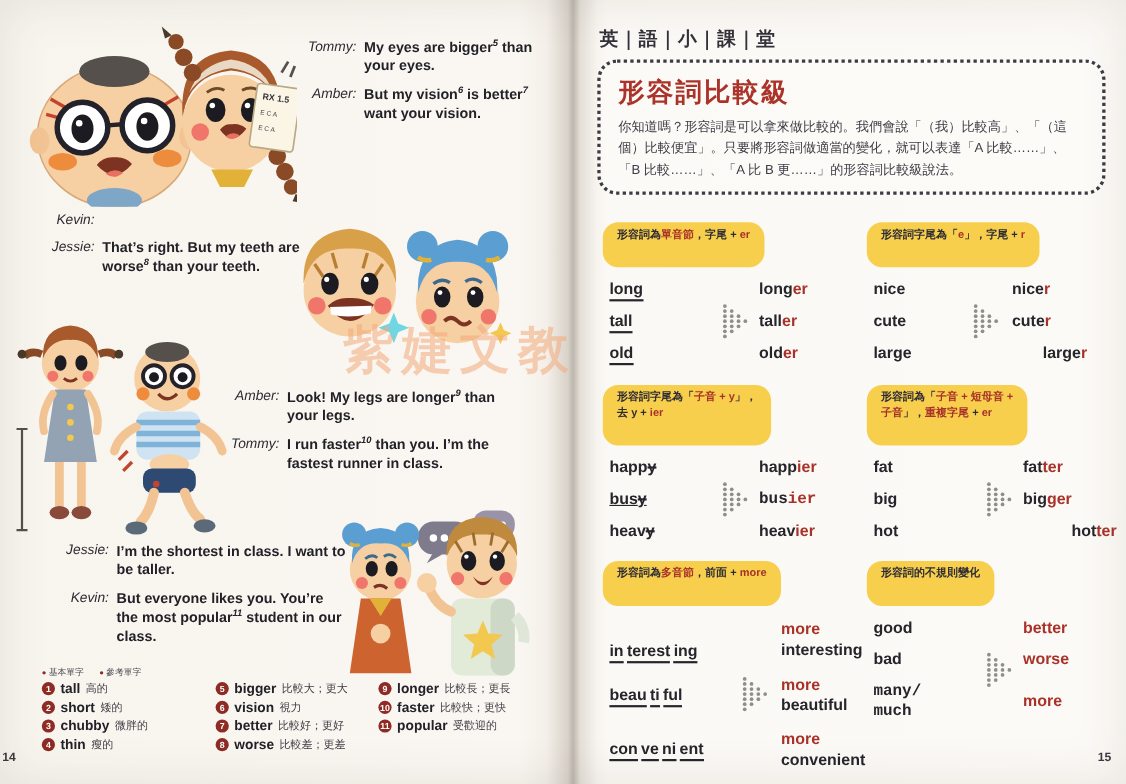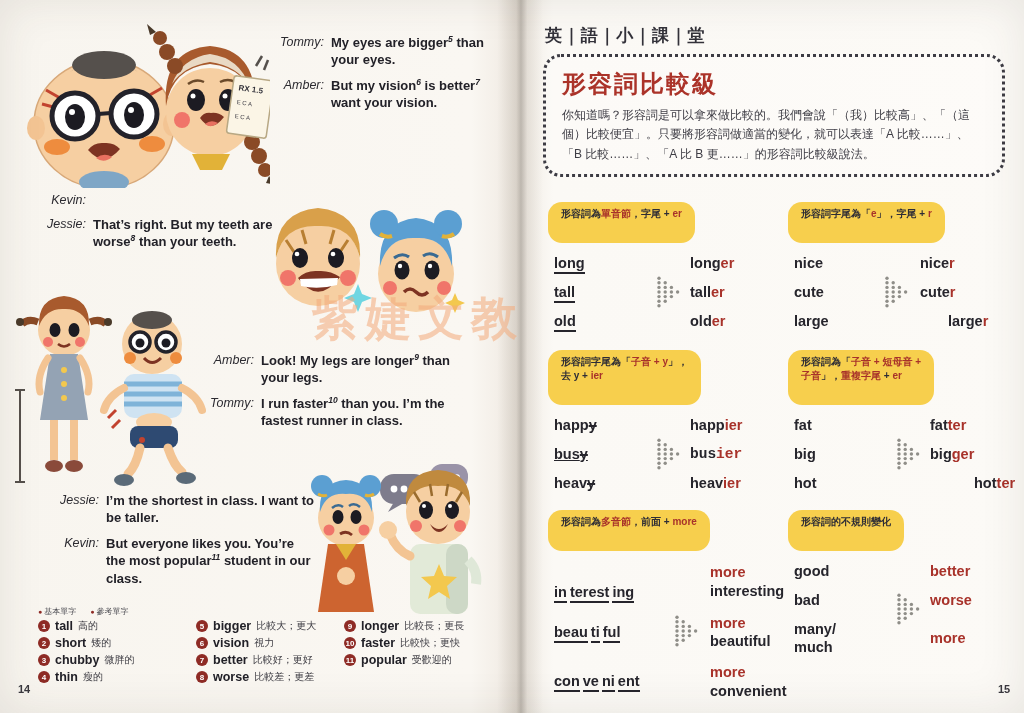--- a/index.html
+++ b/index.html
@@ -357,21 +357,21 @@
         <span class="vword">faster</span>
         <span class="vzh">比較快；更快</span>
       </div>
       <div class="vitem">
         <span class="vnum">11</span>
         <span class="vword">popular</span>
         <span class="vzh">受歡迎的</span>
       </div>
     </div>
 
-  <div class="abs pagenum" style="left:18px;top:683px">14</div>
+  <div class="abs pagenum" style="left:2px;top:683px">14</div>
 
   <div class="abs lesson-header" style="left:545px;top:24px">英｜語｜小｜課｜堂</div>
 
   <div class="abs intro-box" style="left:543px;top:54px">
     <div class="intro-title">形容詞比較級</div>
     <div class="intro-body">你知道嗎？形容詞是可以拿來做比較的。我們會說「（我）比較高」、「（這個）比較便宜」。只要將形容詞做適當的變化，就可以表達「A 比較……」、「B 比較……」、「A 比 B 更……」的形容詞比較級說法。</div>
   </div>
 
   <div class="abs section" style="left:548px;top:202px;width:232px">
     <span class="pill"><span>形容詞為</span><span class="red">單音節</span><span>，字尾 + </span><span class="red">er</span></span>
@@ -548,19 +548,19 @@
             <circle cx="16.4" cy="13.4" r="1.7" fill="#8f8e88"></circle>
             <circle cx="16.4" cy="18" r="1.7" fill="#8f8e88"></circle>
             <circle cx="16.4" cy="22.6" r="1.7" fill="#8f8e88"></circle>
             <circle cx="22.6" cy="18" r="1.7" fill="#8f8e88"></circle>
           </svg>
         </span>
     <div class="base" style="grid-area: 1 / 1;"><span>good</span></div>
         <div class="result" style="grid-area: 1 / 3;"><span class="red">better</span></div>
         <div class="base" style="grid-area: 2 / 1;"><span>bad</span></div>
         <div class="result" style="grid-area: 2 / 3;"><span class="red">worse</span></div>
-        <div class="base" style="grid-area: 3 / 1;"><span>many/</span><br><span>much</span></div>
+        <div class="base" style="grid-area: 3 / 1; font-family: Liberation Mono, monospace;"><span>many/</span><br><span>much</span></div>
         <div class="result" style="grid-area: 3 / 3;"><span class="red">more</span></div>
       </div>
   </div>
 
   <div class="abs pagenum" style="left:998px;top:683px">15</div>
 </div>
 
 </body></html>

